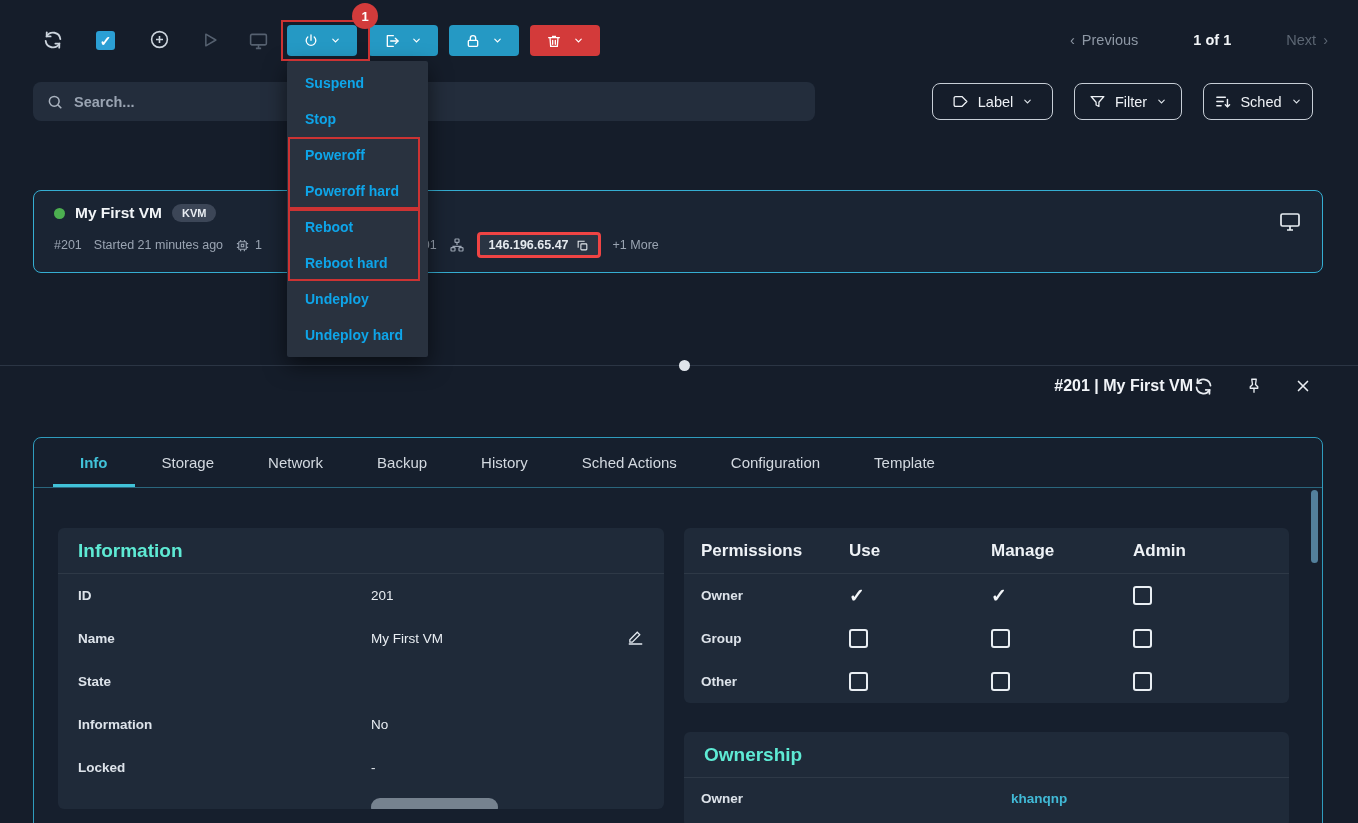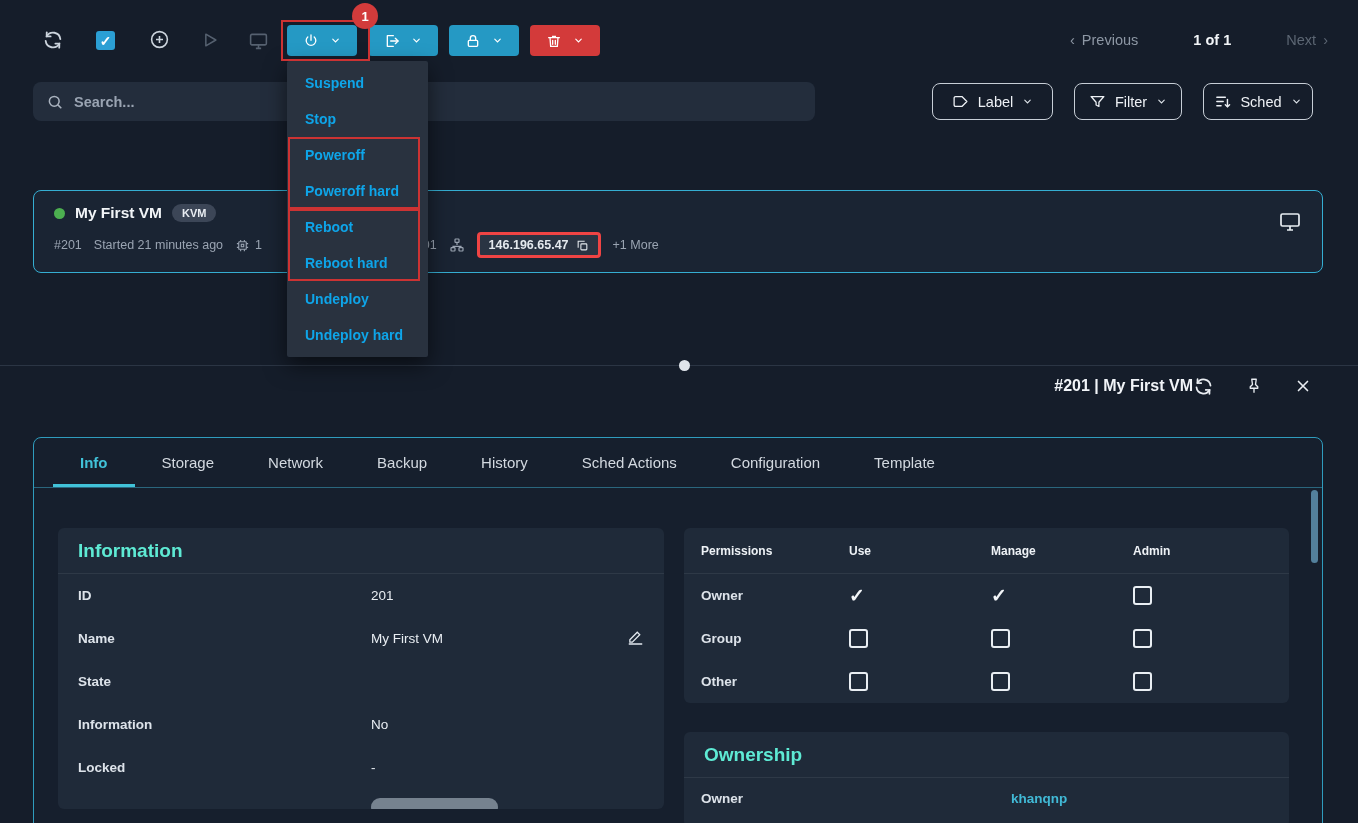--- a/index.html
+++ b/index.html
@@ -158,21 +158,21 @@
     position:absolute; left:313px; top:270px; width:127px; height:18px;
     border-radius:9px; background:#76828f;
   }
 
   .perm-card { left:650px; top:90px; width:605px; }
   .perm-head, .perm-row {
     display:grid; grid-template-columns:148px 142px 142px 1fr;
     align-items:center; padding:0 17px;
   }
   .perm-head { height:46px; border-bottom:1px solid #2e3947; }
-  .perm-head span { font-size:12px; font-weight:bold; color:#eef2f6; }
+  .perm-head span { font-size:17px; font-weight:bold; color:#eef2f6; }
   .perm-row { height:43px; }
   .perm-row-label { font-size:13.5px; font-weight:bold; color:#dde3ea; }
   .perm-cell { display:flex; align-items:center; cursor:pointer; }
   .perm-cell.checked::before { content:"\2713"; font-size:19px; font-weight:bold; color:#f2f5f8; }
   .perm-cell.unchecked::before {
     content:""; width:15px; height:15px; border:2px solid #e9eef3; border-radius:3px; display:block;
   }
 
   .own-card { left:650px; top:294px; width:605px; height:95px; }
   .own-row { height:40px; display:flex; align-items:center; padding:0 17px; }

